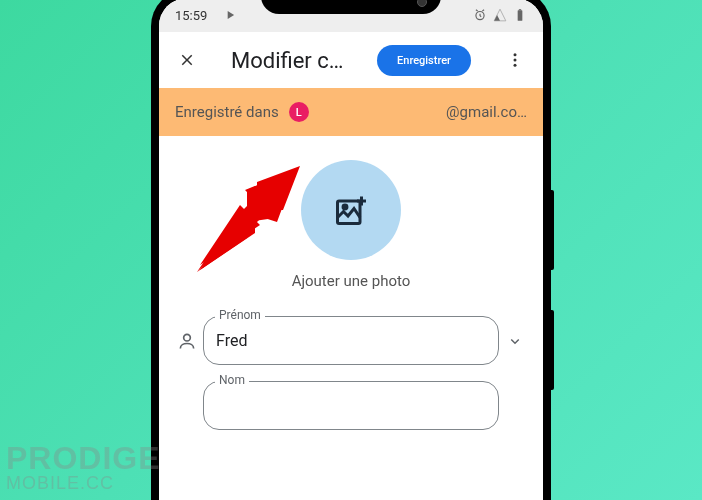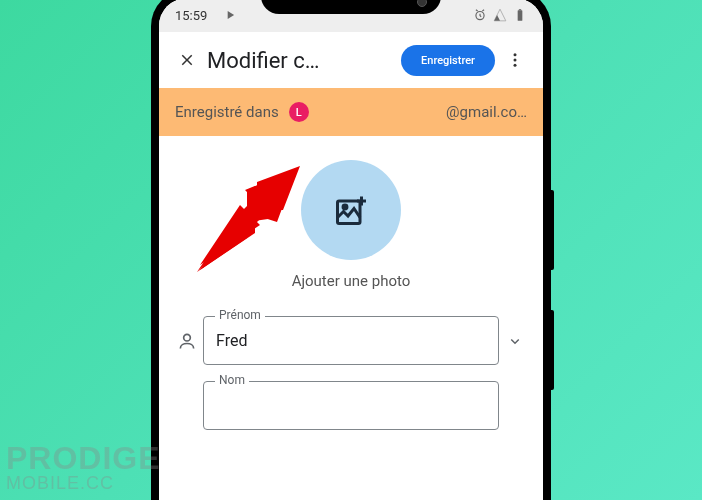--- a/index.html
+++ b/index.html
@@ -7,36 +7,36 @@
     .phone { width: 400px; height: 640px; background: #000; border-radius: 36px; margin-top: -10px; padding: 8px; position: relative; }
     .phone::after { content: ''; position: absolute; right: -3px; top: 200px; width: 3px; height: 80px; background: #000; border-radius: 0 2px 2px 0; }
     .phone::before { content: ''; position: absolute; right: -3px; top: 320px; width: 3px; height: 80px; background: #000; border-radius: 0 2px 2px 0; }
     .notch-area { position: absolute; top: 0; left: 50%; transform: translateX(-50%); width: 180px; height: 24px; background: #000; border-radius: 0 0 18px 18px; z-index: 10; display: flex; justify-content: flex-end; align-items: center; padding-right: 14px; }
     .notch-dot { width: 10px; height: 10px; background: #333; border-radius: 50%; border: 1px solid #555; }
     .screen { width: 100%; height: 100%; background: #fff; border-radius: 28px; overflow: hidden; position: relative; }
     .status-bar { height: 34px; background: #eeeeee; display: flex; justify-content: space-between; align-items: center; padding: 0 16px; font-size: 13px; color: #333; }
     .status-left { display: flex; align-items: flex-start; gap: 16px; }
     .status-right { display: flex; align-items: center; gap: 6px; }
     .status-icon svg { width: 14px; height: 14px; display: block; }
-    .app-bar { height: 56px; background: #fff; display: flex; align-items: center; padding: 0 8px; gap: 0; }
+    .app-bar { height: 56px; background: #fff; display: flex; align-items: center; padding: 0 8px; gap: 24px; }
     .close-btn { width: 40px; height: 40px; display: flex; align-items: center; justify-content: center; border: none; background: none; cursor: pointer; font-size: 22px; color: #333; }
     .app-title { flex: 1; font-size: 22px; color: #202124; white-space: nowrap; overflow: hidden; text-overflow: ellipsis; }
     .save-btn { background: #1a73e8; color: #fff; border: none; border-radius: 20px; padding: 9px 20px; font-size: 11px; font-weight: 500; cursor: pointer; }
     .more-btn { width: 40px; height: 40px; display: flex; align-items: center; justify-content: center; border: none; background: none; cursor: pointer; }
     .account-row { background: #fdba74; padding: 14px 16px; display: flex; align-items: center; gap: 10px; font-size: 15px; color: #555; }
     .account-avatar { width: 20px; height: 20px; background: #e91e63; color: #fff; border-radius: 50%; display: flex; align-items: center; justify-content: center; font-size: 11px; font-weight: 500; }
     .account-email { margin-left: auto; color: #555; }
     .photo-section { display: flex; flex-direction: column; align-items: center; padding: 24px 0 18px; }
     .photo-circle { width: 100px; height: 100px; background: #b3d9f2; border-radius: 50%; display: flex; align-items: center; justify-content: center; cursor: pointer; }
     .photo-caption { margin-top: 12px; font-size: 15px; color: #555; }
     .form-row { display: flex; align-items: center; padding: 8px 16px; gap: 4px; }
     .field-icon { width: 24px; display: flex; justify-content: center; color: #5f6368; }
     .field-wrapper { flex: 1; position: relative; }
     .field-label { position: absolute; top: -8px; left: 12px; background: #fff; padding: 0 4px; font-size: 12px; color: #5f6368; }
-    .field-input { width: 100%; border: 1px solid #80868b; border-radius: 4px; padding: 14px 12px; font-size: 16px; color: #202124; outline: none; }
+    .field-input { width: 100%; border: 1px solid #80868b; border-radius: 16px; padding: 14px 12px; font-size: 16px; color: #202124; outline: none; }
     .expand-btn { width: 24px; height: 24px; display: flex; align-items: center; justify-content: center; border: none; background: none; cursor: pointer; }
     .arrow-annotation { position: absolute; top: 160px; left: 185px; z-index: 20; pointer-events: none; }
     .watermark { position: absolute; bottom: 6px; left: 6px; z-index: 30; opacity: 0.35; pointer-events: none; }
     .watermark-top { font-size: 32px; font-weight: 700; color: #888; letter-spacing: 1px; font-family: Arial, sans-serif; line-height: 0.9; }
     .watermark-bottom { font-size: 18px; font-weight: 400; color: #888; letter-spacing: 1px; font-family: Arial, sans-serif; }
   </style>
 </head>
 <body>
 
 <div class="phone">

